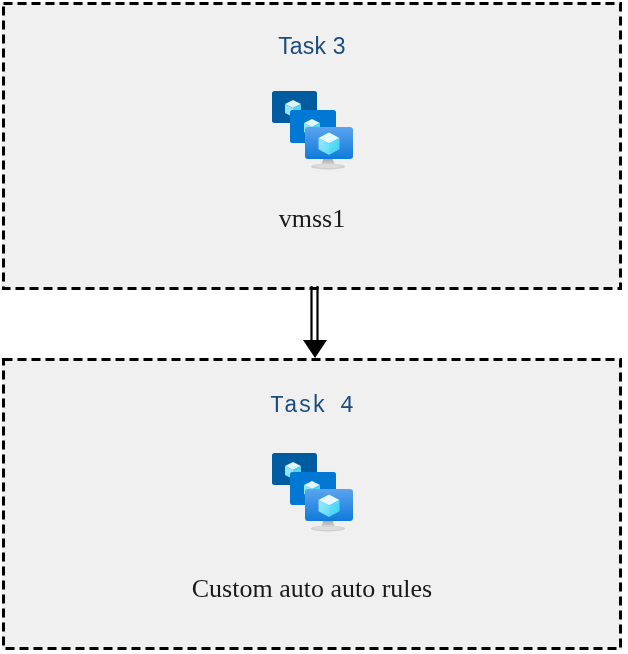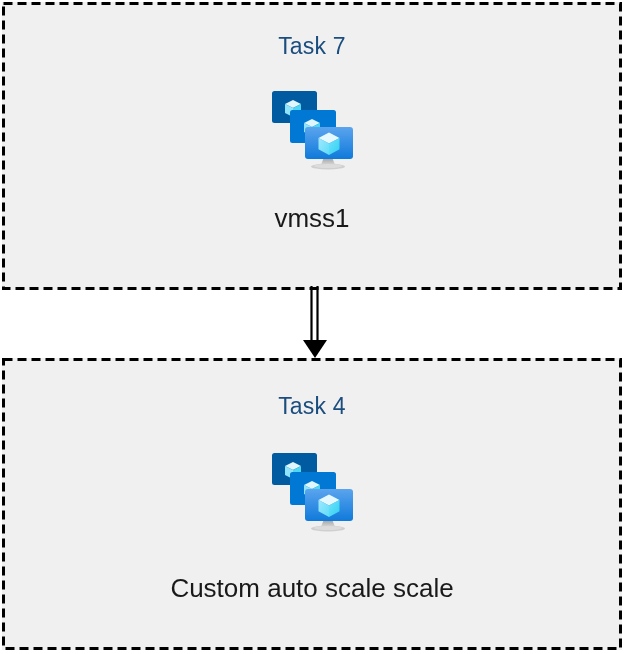--- a/index.html
+++ b/index.html
@@ -51,29 +51,30 @@
   .task-title {
     position: relative;
     color: #1b4d7e;
     font-size: 23px;
     line-height: 1;
     letter-spacing: 0.2px;
     text-align: center;
     white-space: nowrap;
   }
   #task-box-3 .task-title { margin-top: 33px; }
-  #task-box-4 .task-title { margin-top: 37px; }
+  #task-box-4 .task-title { margin-top: 37px; font-family: Liberation Mono, monospace; }
 
   .caption {
     position: relative;
     color: #191919;
     font-size: 26px;
     line-height: 31px;
     text-align: center;
     white-space: nowrap;
+    font-family: Liberation Serif, serif;
   }
   #task-box-3 .caption { margin-top: 21px; }
   #task-box-4 .caption { margin-top: 29px; }
 
   
   .vmss-icon {
     position: relative;
     width: 100px;
     height: 100px;
     display: block;
@@ -93,21 +94,21 @@
 </head>
 <body>
 
 <div class="canvas">
 
   <div class="task-box" id="task-box-3">
     <svg class="dash-frame" viewBox="0 0 620 288" preserveAspectRatio="none" aria-hidden="true">
       <rect x="1.5" y="1.5" width="617" height="285"></rect>
     </svg>
 
-    <div class="task-title">Task 7</div>
+    <div class="task-title">Task 3</div>
 
     <svg class="vmss-icon" viewBox="0 0 100 100" aria-hidden="true">
       <defs>
         <linearGradient id="g3front" x1="0" y1="0" x2="0" y2="1">
           <stop offset="0%" stop-color="#5ba4ee"></stop>
           <stop offset="100%" stop-color="#0f7ada"></stop>
         </linearGradient>
         <linearGradient id="g3stand" x1="0" y1="0" x2="0" y2="1">
           <stop offset="0%" stop-color="#9a9a9a"></stop>
           <stop offset="100%" stop-color="#d9d9d9"></stop>
@@ -207,16 +208,16 @@
       <ellipse cx="62" cy="84" rx="14" ry="2" fill="#dcdcdc"></ellipse>
 
       <rect x="39" y="45" width="48" height="32" rx="3" fill="url(#g4front)"></rect>
       <g>
         <path d="M63 50.5 l10.5 5.5 -10.5 5.5 -10.5 -5.5 z" fill="#e4f8ff"></path>
         <path d="M52.5 56 l10.5 5.5 v11.5 l-10.5 -5.8 z" fill="url(#g4cubeL)"></path>
         <path d="M73.5 56 l-10.5 5.5 v11.5 l10.5 -5.8 z" fill="url(#g4cubeR)"></path>
       </g>
     </svg>
 
-    <div class="caption">Custom auto scale scale</div>
+    <div class="caption">Custom auto auto rules</div>
   </div>
 
 </div>
 
 </body></html>

